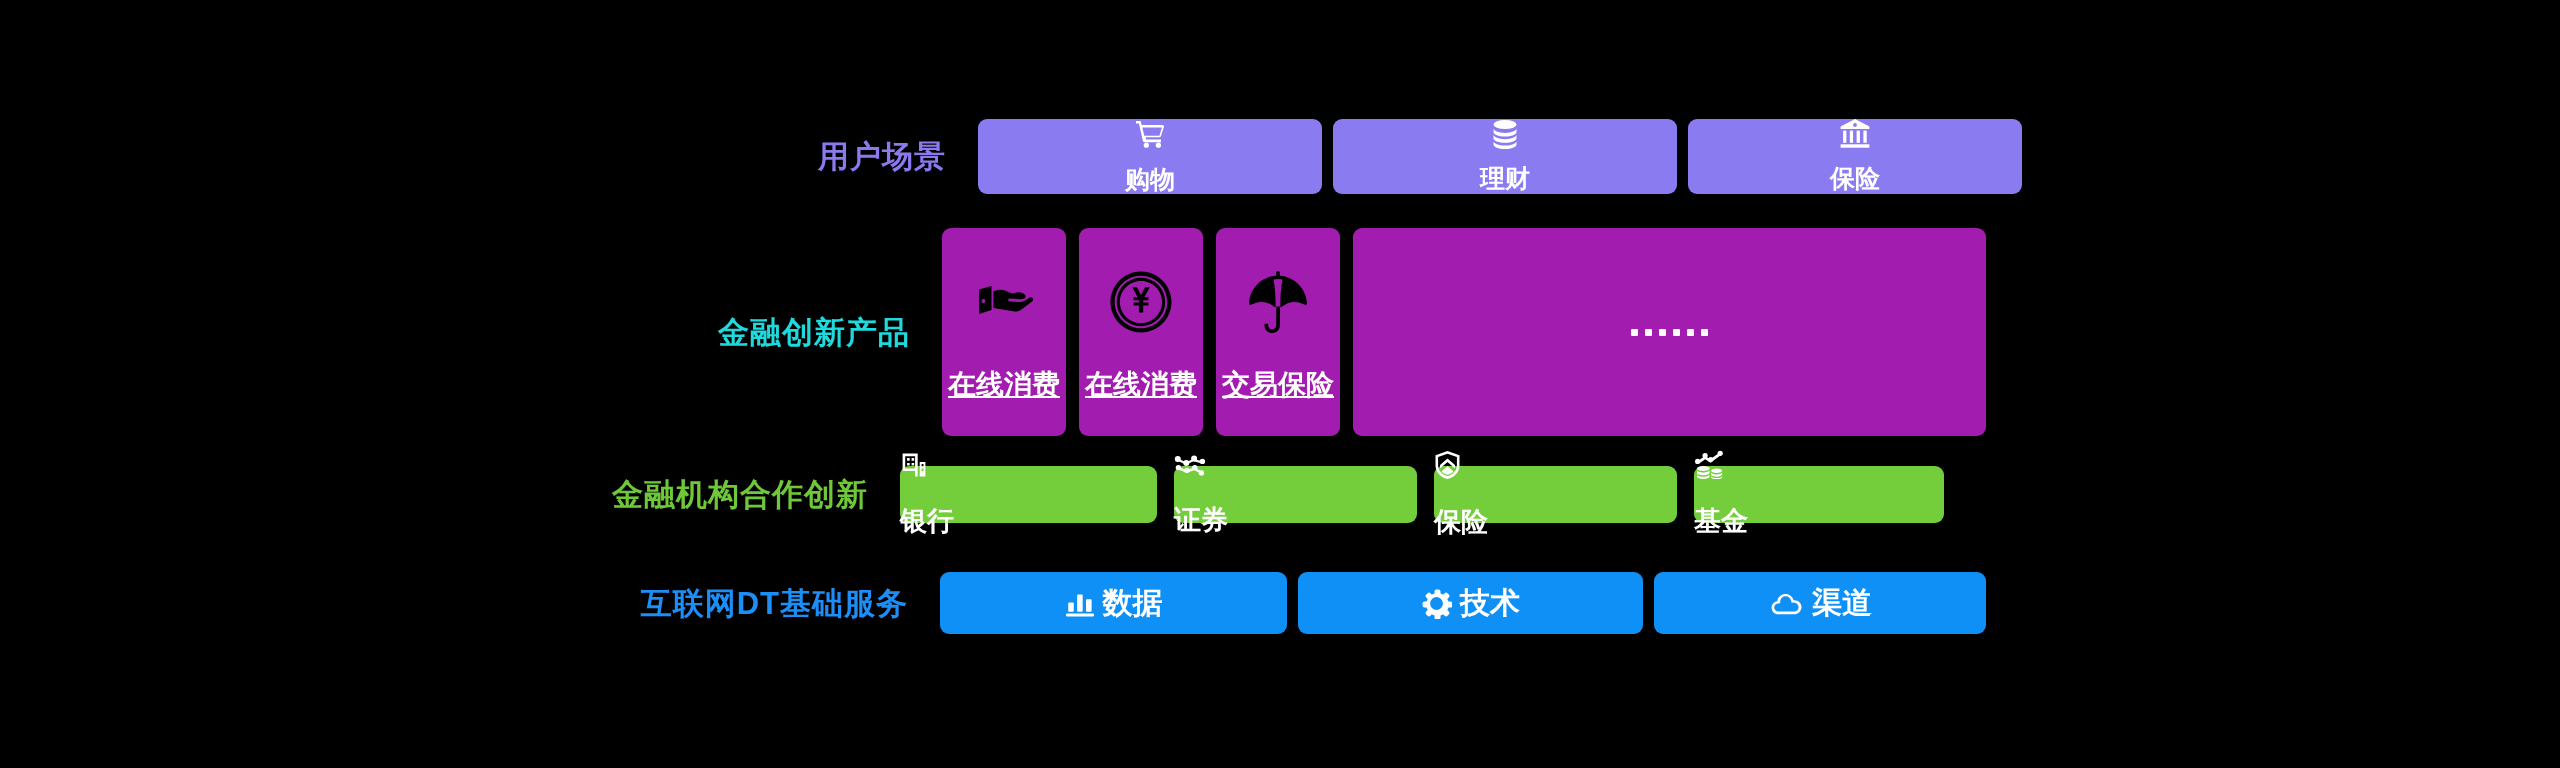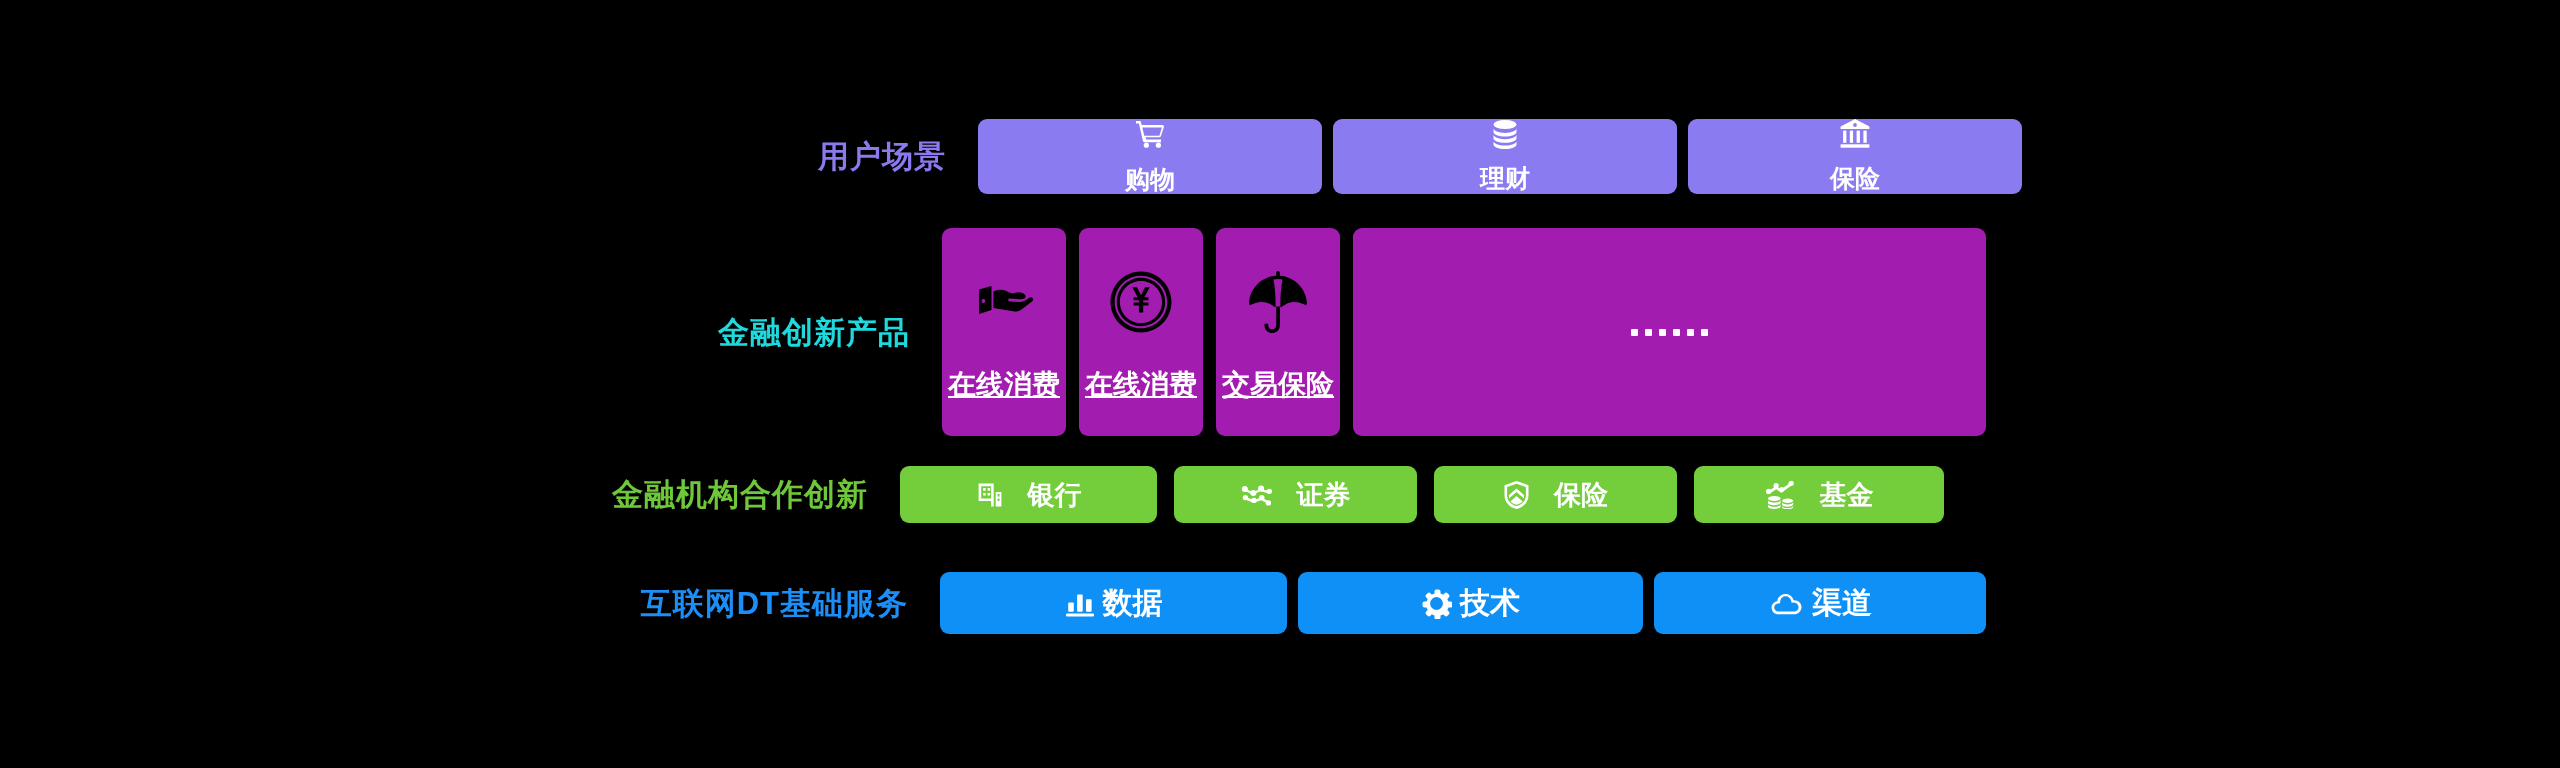--- a/index.html
+++ b/index.html
@@ -128,27 +128,28 @@
     left: 900px;
     top: 466px;
     width: 1044px;
     height: 57px;
   }
   .row-institutions .row-label { color: #6fc83a; }
   .card-green {
     background: #74cd3b;
     border-radius: 9px;
     display: flex;
-    align-items: center;
+    align-items: flex-start;
     justify-content: center;
     gap: 24px;
     color: #ffffff;
     font-size: 27px;
     font-weight: 700;
     margin-right: 17px;
+    flex-direction: column;
   }
   .card-green:last-child { margin-right: 0; }
   .gw-1 { flex: 0 0 257px; }
   .gw-2 { flex: 0 0 243px; }
   .gw-3 { flex: 0 0 243px; }
   .gw-4 { flex: 1 1 auto; }
 
   
   .row-base {
     left: 940px;

